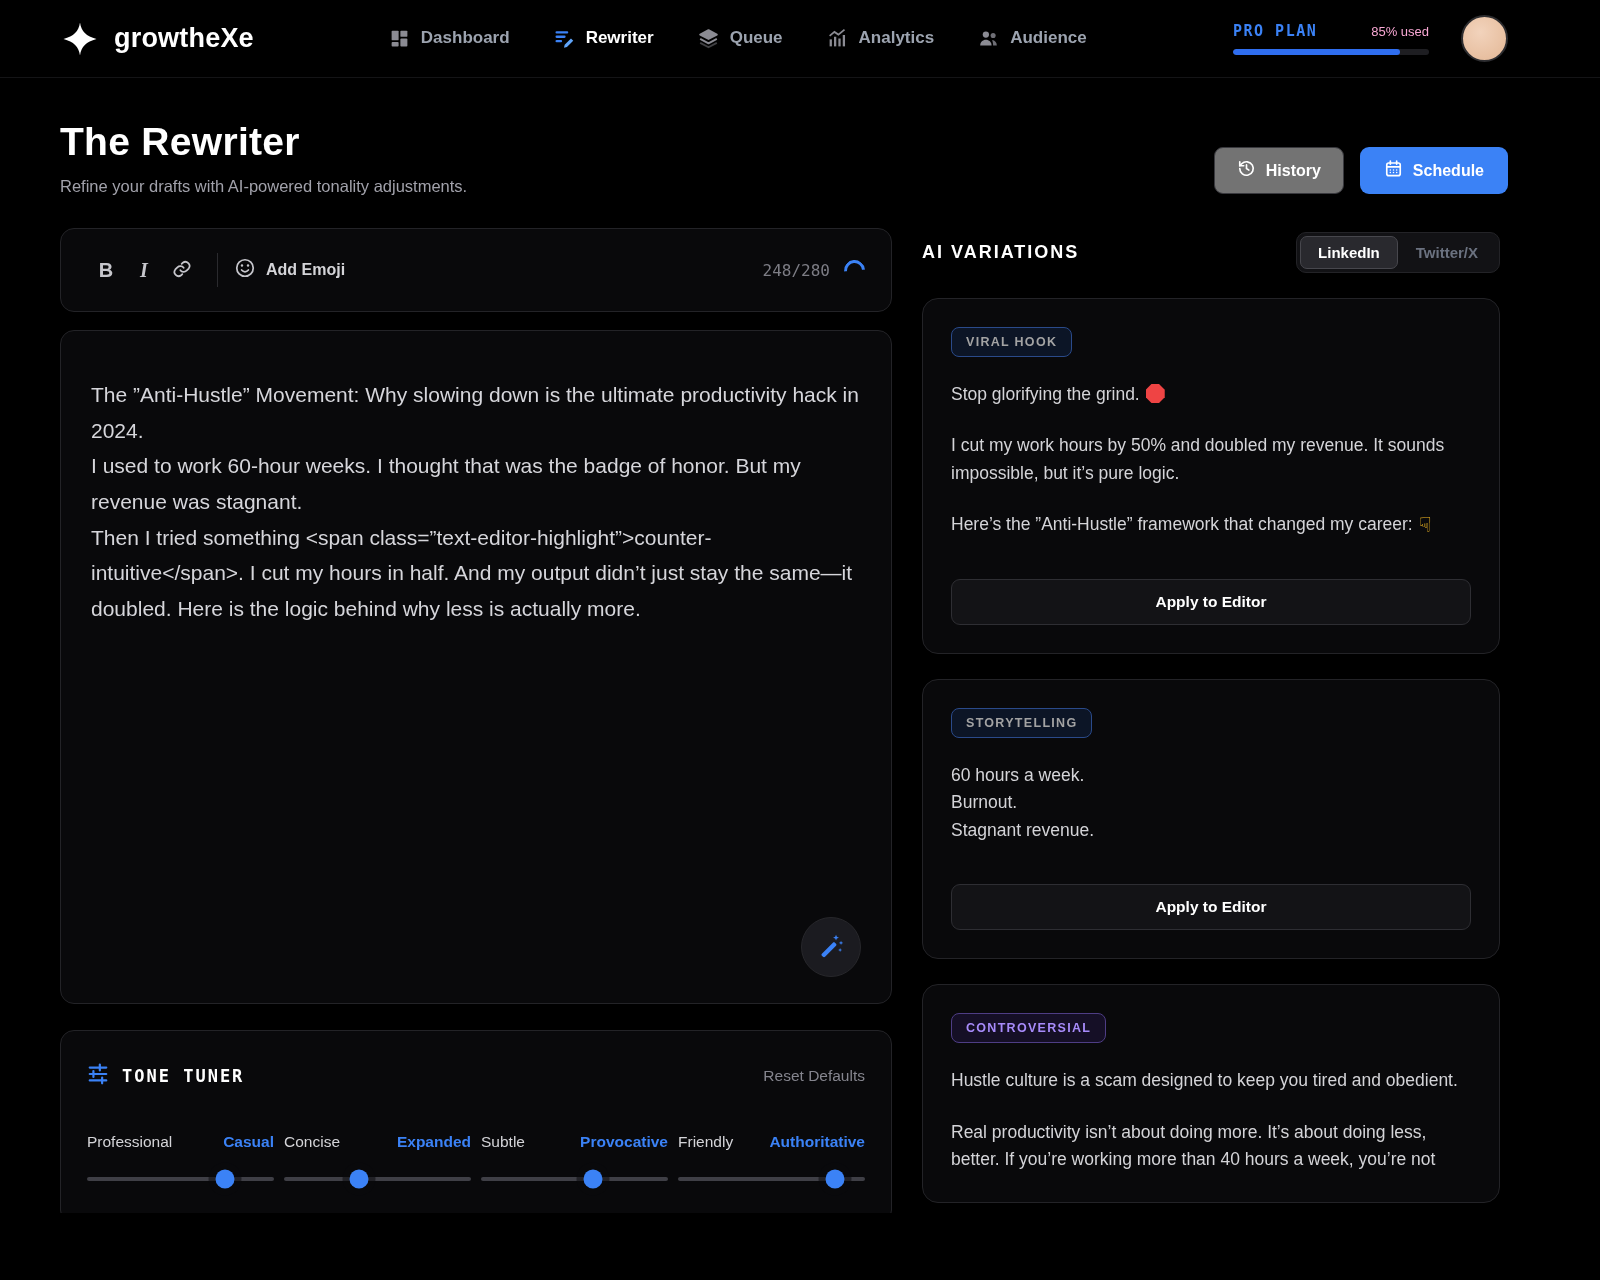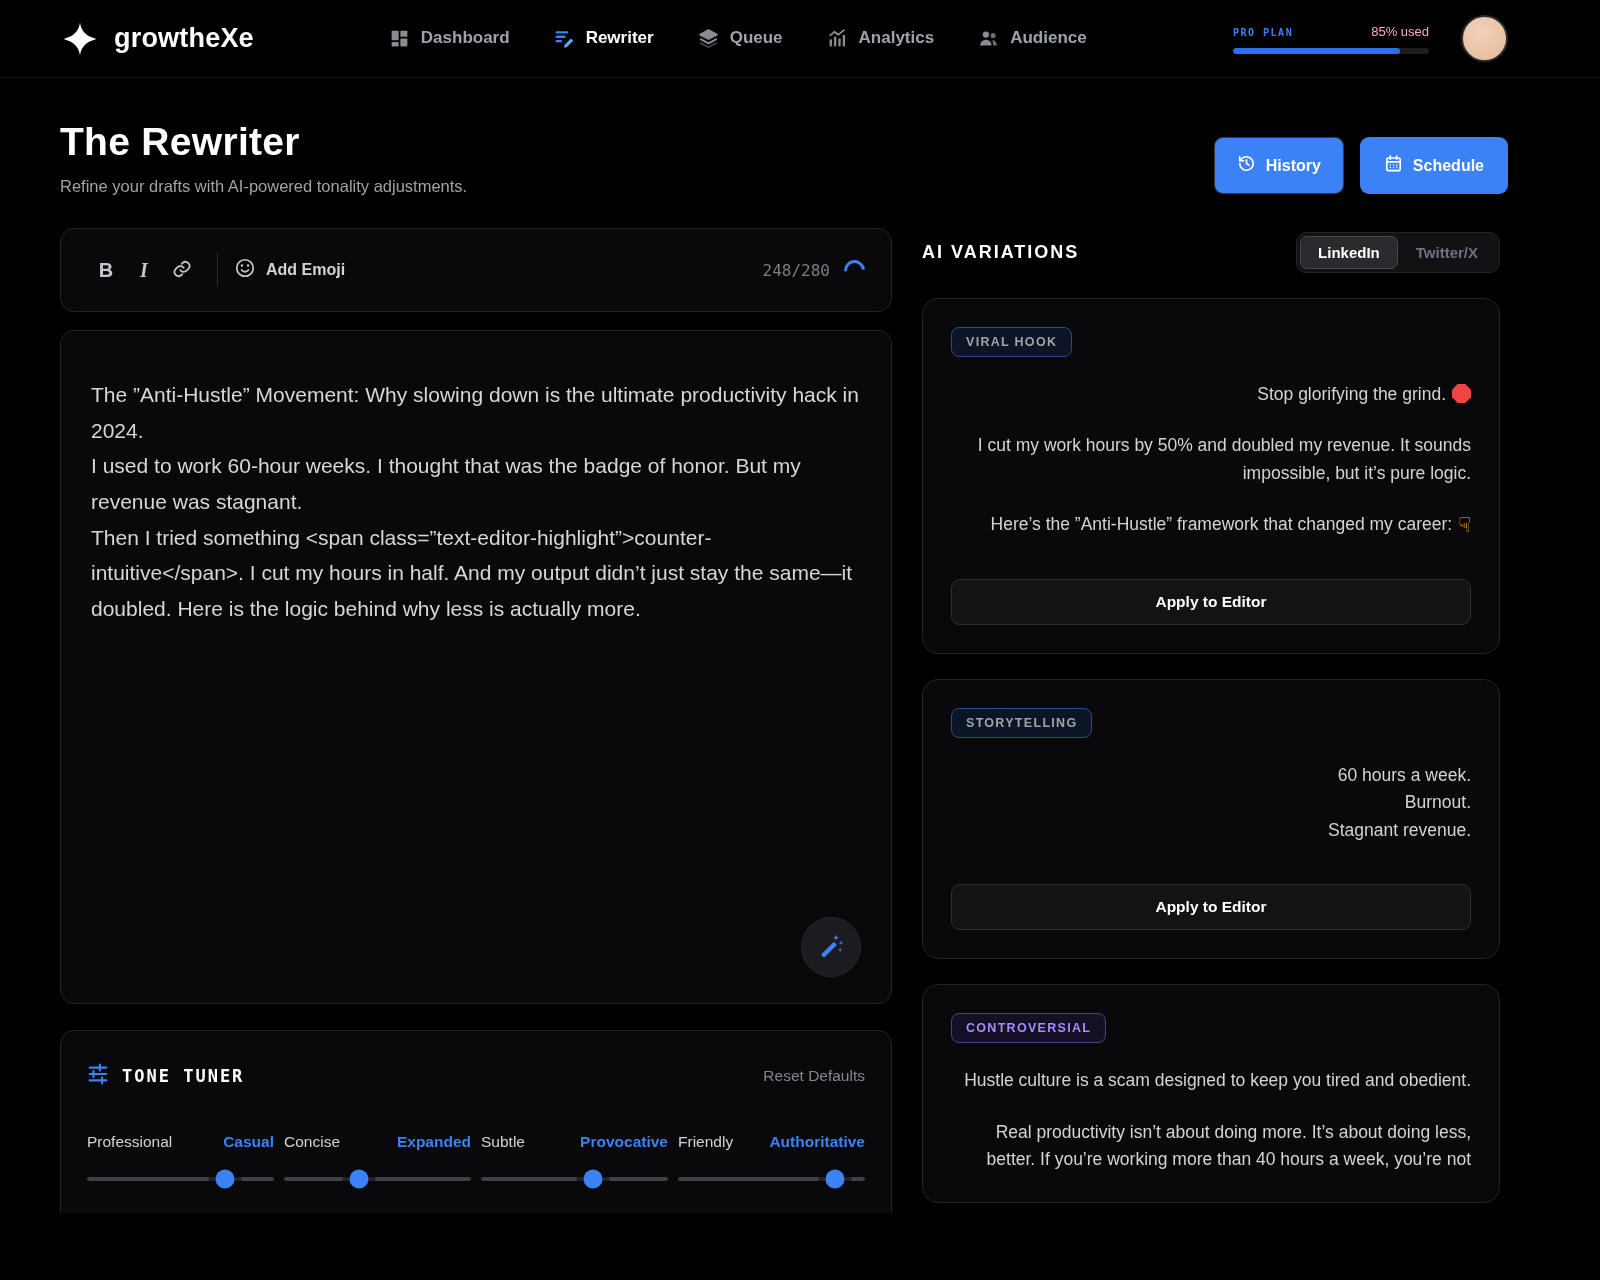--- a/index.html
+++ b/index.html
@@ -12,37 +12,37 @@
   .brand { display:flex; align-items:center; gap:14px; }
   .brand-icon { width:40px; height:40px; display:flex; align-items:center; justify-content:center; }
   .brand-name { font-size:27px; font-weight:800; color:#fff; letter-spacing:.2px; }
   .nav-menu { display:flex; gap:44px; margin-left:135px; }
   .nav-item { display:flex; align-items:flex-start; gap:11px; color:#9ca3af; font-size:17px;
     font-weight:700; cursor:pointer; }
   .nav-item.active { color:#fff; }
   .nav-item svg { display:block; }
   .plan { margin-left:auto; width:196px; }
   .plan-top { display:flex; justify-content:space-between; align-items:baseline; }
-  .plan-name { font-family:"DejaVu Sans Mono", monospace; font-size:10px; font-weight:700;
+  .plan-name { font-family:"DejaVu Sans Mono", monospace; font-size:15px; font-weight:700;
     color:#3b82f6; letter-spacing:1.5px; }
   .plan-usage { font-size:13px; color:#f9a8d4; }
   .plan-bar { margin-top:9px; height:6px; background:#1e1e22; border-radius:3px; overflow:hidden; }
   .plan-fill { height:100%; background:#2f6ef0; border-radius:3px; }
   .avatar { width:47px; height:47px; border-radius:50%; margin-left:32px;
     background:radial-gradient(circle at 40% 35%, #f2d3bc, #e3b795); border:2px solid #2d2d30; }
 
   
   .page-header { display:flex; align-items:flex-end; justify-content:space-between;
     padding:42px 92px 0 60px; }
   .page-title { font-size:39px; font-weight:800; color:#fff; letter-spacing:.3px; }
   .page-subtitle { margin-top:13px; font-size:16.5px; color:#a1a1aa; }
   .header-actions { display:flex; gap:16px; padding-bottom:2px; }
   .btn { display:flex; align-items:center; gap:10px; border-radius:9px; font-size:16px;
     font-weight:700; cursor:pointer; border:none; color:#fff; font-family:inherit; }
-  .btn-dark { background:#3b82f6; border:1px solid #39393e; padding:16px 22px; }
+  .btn-dark { background:#737373; border:1px solid #39393e; padding:6px 22px; }
   .btn-blue { background:#3b82f6; padding:12px 24px; }
 
   
   .main-wrap { height:1135px; overflow:hidden; }
   .main { display:flex; gap:30px; padding:32px 100px 0 60px; }
   .col-left { width:832px; flex:0 0 832px; }
   .col-right { flex:1; min-width:0; }
   .card { background:#09090b; border:1px solid #232327; border-radius:14px; }
 
   
@@ -90,21 +90,21 @@
     padding:3px; }
   .toggle-chip { padding:7px 17px; border-radius:7px; font-size:15px; font-weight:600;
     color:#6b7280; cursor:pointer; border:1px solid transparent; }
   .toggle-chip.active { background:#29292e; border-color:#47474d; color:#fff;text-align:center; }
   .var-card { margin-top:25px; padding:28px; border-radius:16px; }
   .badge { display:inline-block; padding:7px 14px; border-radius:8px; font-size:12.5px;
     font-weight:800; letter-spacing:1.3px; }
   .badge-blue { color:#a3a3a3; border:1px solid #2a4a8a; background:#0c1526; }
   .badge-purple { color:#a78bfa; border:1px solid #4e3d85; background:#150f26; }
   .var-text { margin-top:24px; font-size:17.5px; line-height:1.57; color:#d4d4d8;
-    white-space:pre-line;text-align:right; }
+    white-space:pre-line; }
   .apply-btn { margin-top:40px; width:100%; padding:13px 0; background:#131316;
     border:1px solid #2e2e33; border-radius:9px; color:#fff; font-size:15.5px; font-weight:700;
     font-family:inherit; cursor:pointer; }
   .emoji { display:inline-block; vertical-align:-3px; margin-left:6px; }
   .stop-sign { width:19px; height:19px; background:#ef4444;
     clip-path:polygon(30% 0,70% 0,100% 30%,100% 70%,70% 100%,30% 100%,0 70%,0 30%); }
   .point-down { color:#fbbf24; font-family:"DejaVu Sans", sans-serif; font-size:21px;
     line-height:1; vertical-align:-2px; }
 </style>
 </head>

